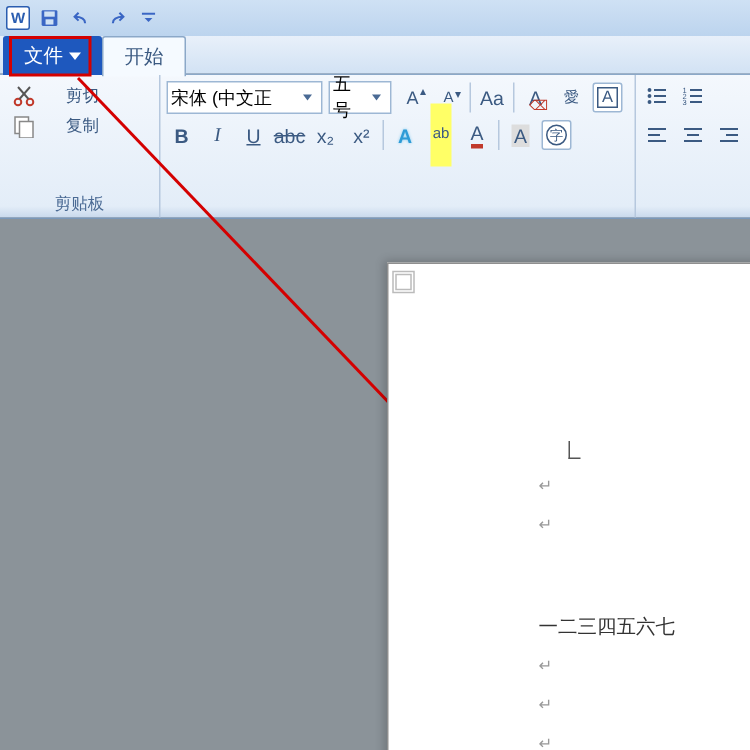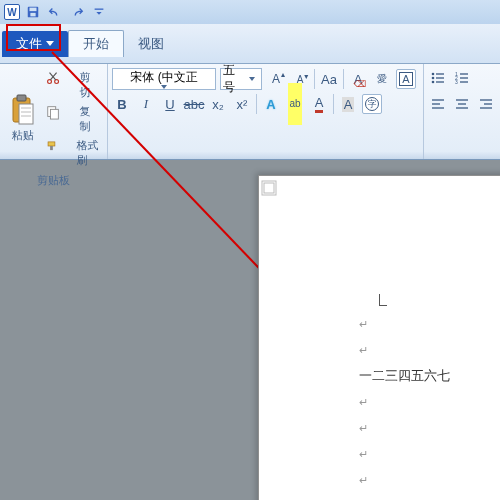--- a/index.html
+++ b/index.html
@@ -5,21 +5,21 @@
 * { margin:0; padding:0; box-sizing:border-box; font-family:"Microsoft YaHei","SimSun",sans-serif; }
 body { width:500px; height:500px; overflow:hidden; background:#8b9399; position:relative; }
 
 
 .titlebar { height:24px; background:linear-gradient(#cfe1f4,#bcd4ee); display:flex; align-items:center; padding:2px 4px; gap:4px; }
 .app-icon { width:16px; height:16px; background:#fff; border:1px solid #2a5db0; border-radius:2px; display:flex; align-items:center; justify-content:center; font-size:10px; font-weight:bold; color:#2a5db0; }
 .qat-btn { width:18px; height:18px; display:flex; align-items:center; justify-content:center; cursor:pointer; }
 .qat-btn svg { width:14px; height:14px; }
 
 
-.tabs { height:40px; background:linear-gradient(#e8f0fa,#d2e2f4); display:flex; align-items:center; padding-left:2px; border-bottom:1px solid #8ba8c8; }
+.tabs { height:26px; background:linear-gradient(#e8f0fa,#d2e2f4); display:flex; align-items:flex-start; padding-left:2px; border-bottom:1px solid #8ba8c8; }
 .tab { padding:4px 14px 4px 14px; font-size:13px; color:#3b5a82; cursor:pointer; }
 .tab.file { background:#1e58be; color:#fff; border-radius:2px 2px 0 0; display:flex; align-items:center; gap:4px; }
 .tab.file::after { content:""; border-left:4px solid transparent; border-right:4px solid transparent; border-top:5px solid #fff; }
 .tab.active { background:#f5faff; border:1px solid #8ba8c8; border-bottom:none; border-radius:2px 2px 0 0; }
 
 
 .ribbon { height:96px; background:linear-gradient(#f4f8fd,#e3edf8 92%,#c9d9ec); border-bottom:1px solid #7a98ba; display:flex; }
 .group { border-right:1px solid #b6c8de; display:flex; flex-direction:column; }
 .group-body { flex:1; display:flex; padding:3px 6px; gap:4px; }
 .group-label { font-size:11px; text-align:center; color:#4a6a94; padding:1px 0 2px; }
@@ -31,36 +31,36 @@
 .clip-items { display:flex; flex-direction:column; gap:2px; padding-top:2px; }
 .clip-item { display:flex; align-items:flex-start; gap:20px; font-size:11px; color:#3b5a82; cursor:pointer; padding:1px 2px; border-radius:2px; }
 .clip-item svg { width:16px; height:16px; }
 
 
 .font-row1 { display:flex; align-items:center; gap:4px; padding:4px 4px 2px; }
 .font-row2 { display:flex; align-items:center; gap:4px; padding:2px 4px 4px; }
 .combo { height:22px; background:#fff; border:1px solid #9db7d4; display:flex; align-items:center; font-size:12px; padding:0 2px; }
 .combo .arrow { width:14px; display:flex; justify-content:center; }
 .combo .arrow::after { content:""; border-left:3px solid transparent; border-right:3px solid transparent; border-top:4px solid #4a6a94; }
-.font-name { width:104px;flex-direction:column; }
+.font-name { width:104px; }
 .font-size { width:42px; }
 .ico { width:20px; height:20px; display:flex; align-items:center; justify-content:center; font-size:13px; color:#3b5a82; cursor:pointer; border-radius:2px; }
 .framed { border:1px solid #9db7d4; background:#fff; }
 .sep { width:1px; height:20px; background:#b6c8de; }
 
 
 .para-row { display:flex; align-items:center; gap:4px; padding:4px 4px 2px; }
 
 
 .doc-area { position:absolute; left:258px; top:175px; right:-40px; bottom:-40px; background:#fff; border:1px solid #8f8f8f; box-shadow:-2px -2px 6px rgba(0,0,0,0.2); }
 .ruler-corner { position:absolute; top:4px; left:2px; width:16px; height:16px; }
 .cursor { position:absolute; left:120px; top:118px; width:8px; height:12px; border-left:1px solid #555; border-bottom:1px solid #555; }
 .doc-body { position:absolute; left:100px; top:135px; font-size:13px; color:#333; line-height:26px; }
 .doc-body .pm { color:#999; font-size:11px; }
-.doc-text { white-space:nowrap; }
+.doc-text { white-space:nowrap;margin-top:42px; }
 
 
 .anno-box { position:absolute; left:6px; top:24px; width:55px; height:27px; border:2px solid #d40000; pointer-events:none; }
 .anno-arrow { position:absolute; left:48px; top:48px; pointer-events:none; }
 
 .grow-a { font-size:12px; position:relative; }
 .grow-a sup { font-size:8px; position:absolute; top:-2px; right:-5px; }
 .char-border { border:1px solid #3b5a82; padding:0 2px; font-size:11px; }
 </style>
 </head>
@@ -91,61 +91,42 @@
         <path d="M5 8 L8 11 L11 8 Z" fill="#3a66c4"></path>
       </svg>
   </div>
 </div>
 
 <div class="anno-box"></div>
 
 <div class="tabs">
   <div class="tab file">文件</div>
   <div class="tab active">开始</div>
-  <div class="tab">视图</div>
 </div>
 
 <div class="ribbon">
 
   <div class="group" style="width:108px">
     <div class="group-body">
-      <div class="paste-btn">
-        <svg class="paste-icon" viewBox="0 0 28 32">
-            <rect x="4" y="4" width="17" height="24" rx="2" fill="#d9a13b" stroke="#a8751f"></rect>
-            <rect x="8" y="1" width="9" height="6" rx="1" fill="#888" stroke="#555"></rect>
-            <rect x="10" y="10" width="14" height="20" fill="#fff" stroke="#888"></rect>
-            <line x1="12" y1="14" x2="22" y2="14" stroke="#bbb"></line>
-            <line x1="12" y1="18" x2="22" y2="18" stroke="#bbb"></line>
-            <line x1="12" y1="22" x2="22" y2="22" stroke="#bbb"></line>
-          </svg>
-        <span class="paste-label">粘贴</span>
-      </div>
       <div class="clip-items">
         <div class="clip-item">
           <svg viewBox="0 0 16 16">
               <circle cx="4" cy="12" r="2.2" fill="none" stroke="#c0392b" stroke-width="1.3"></circle>
               <circle cx="12" cy="12" r="2.2" fill="none" stroke="#c0392b" stroke-width="1.3"></circle>
               <line x1="5" y1="10" x2="12" y2="2" stroke="#555" stroke-width="1.3"></line>
               <line x1="11" y1="10" x2="4" y2="2" stroke="#555" stroke-width="1.3"></line>
             </svg>
           <span>剪切</span>
         </div>
         <div class="clip-item">
           <svg viewBox="0 0 16 16">
               <rect x="2" y="2" width="9" height="11" fill="#fff" stroke="#888"></rect>
               <rect x="5" y="5" width="9" height="11" fill="#fff" stroke="#888"></rect>
             </svg>
           <span>复制</span>
-        </div>
-        <div class="clip-item">
-          <svg viewBox="0 0 16 16">
-              <rect x="3" y="2" width="10" height="6" fill="#e8c44d" stroke="#a8751f"></rect>
-              <rect x="6" y="8" width="4" height="6" fill="#888"></rect>
-            </svg>
-          <span>格式刷</span>
         </div>
       </div>
     </div>
     <div class="group-label">剪贴板</div>
   </div>
 
   <div class="group" style="width:320px">
     <div style="flex:1">
       <div class="font-row1">
         <div class="combo font-name">

